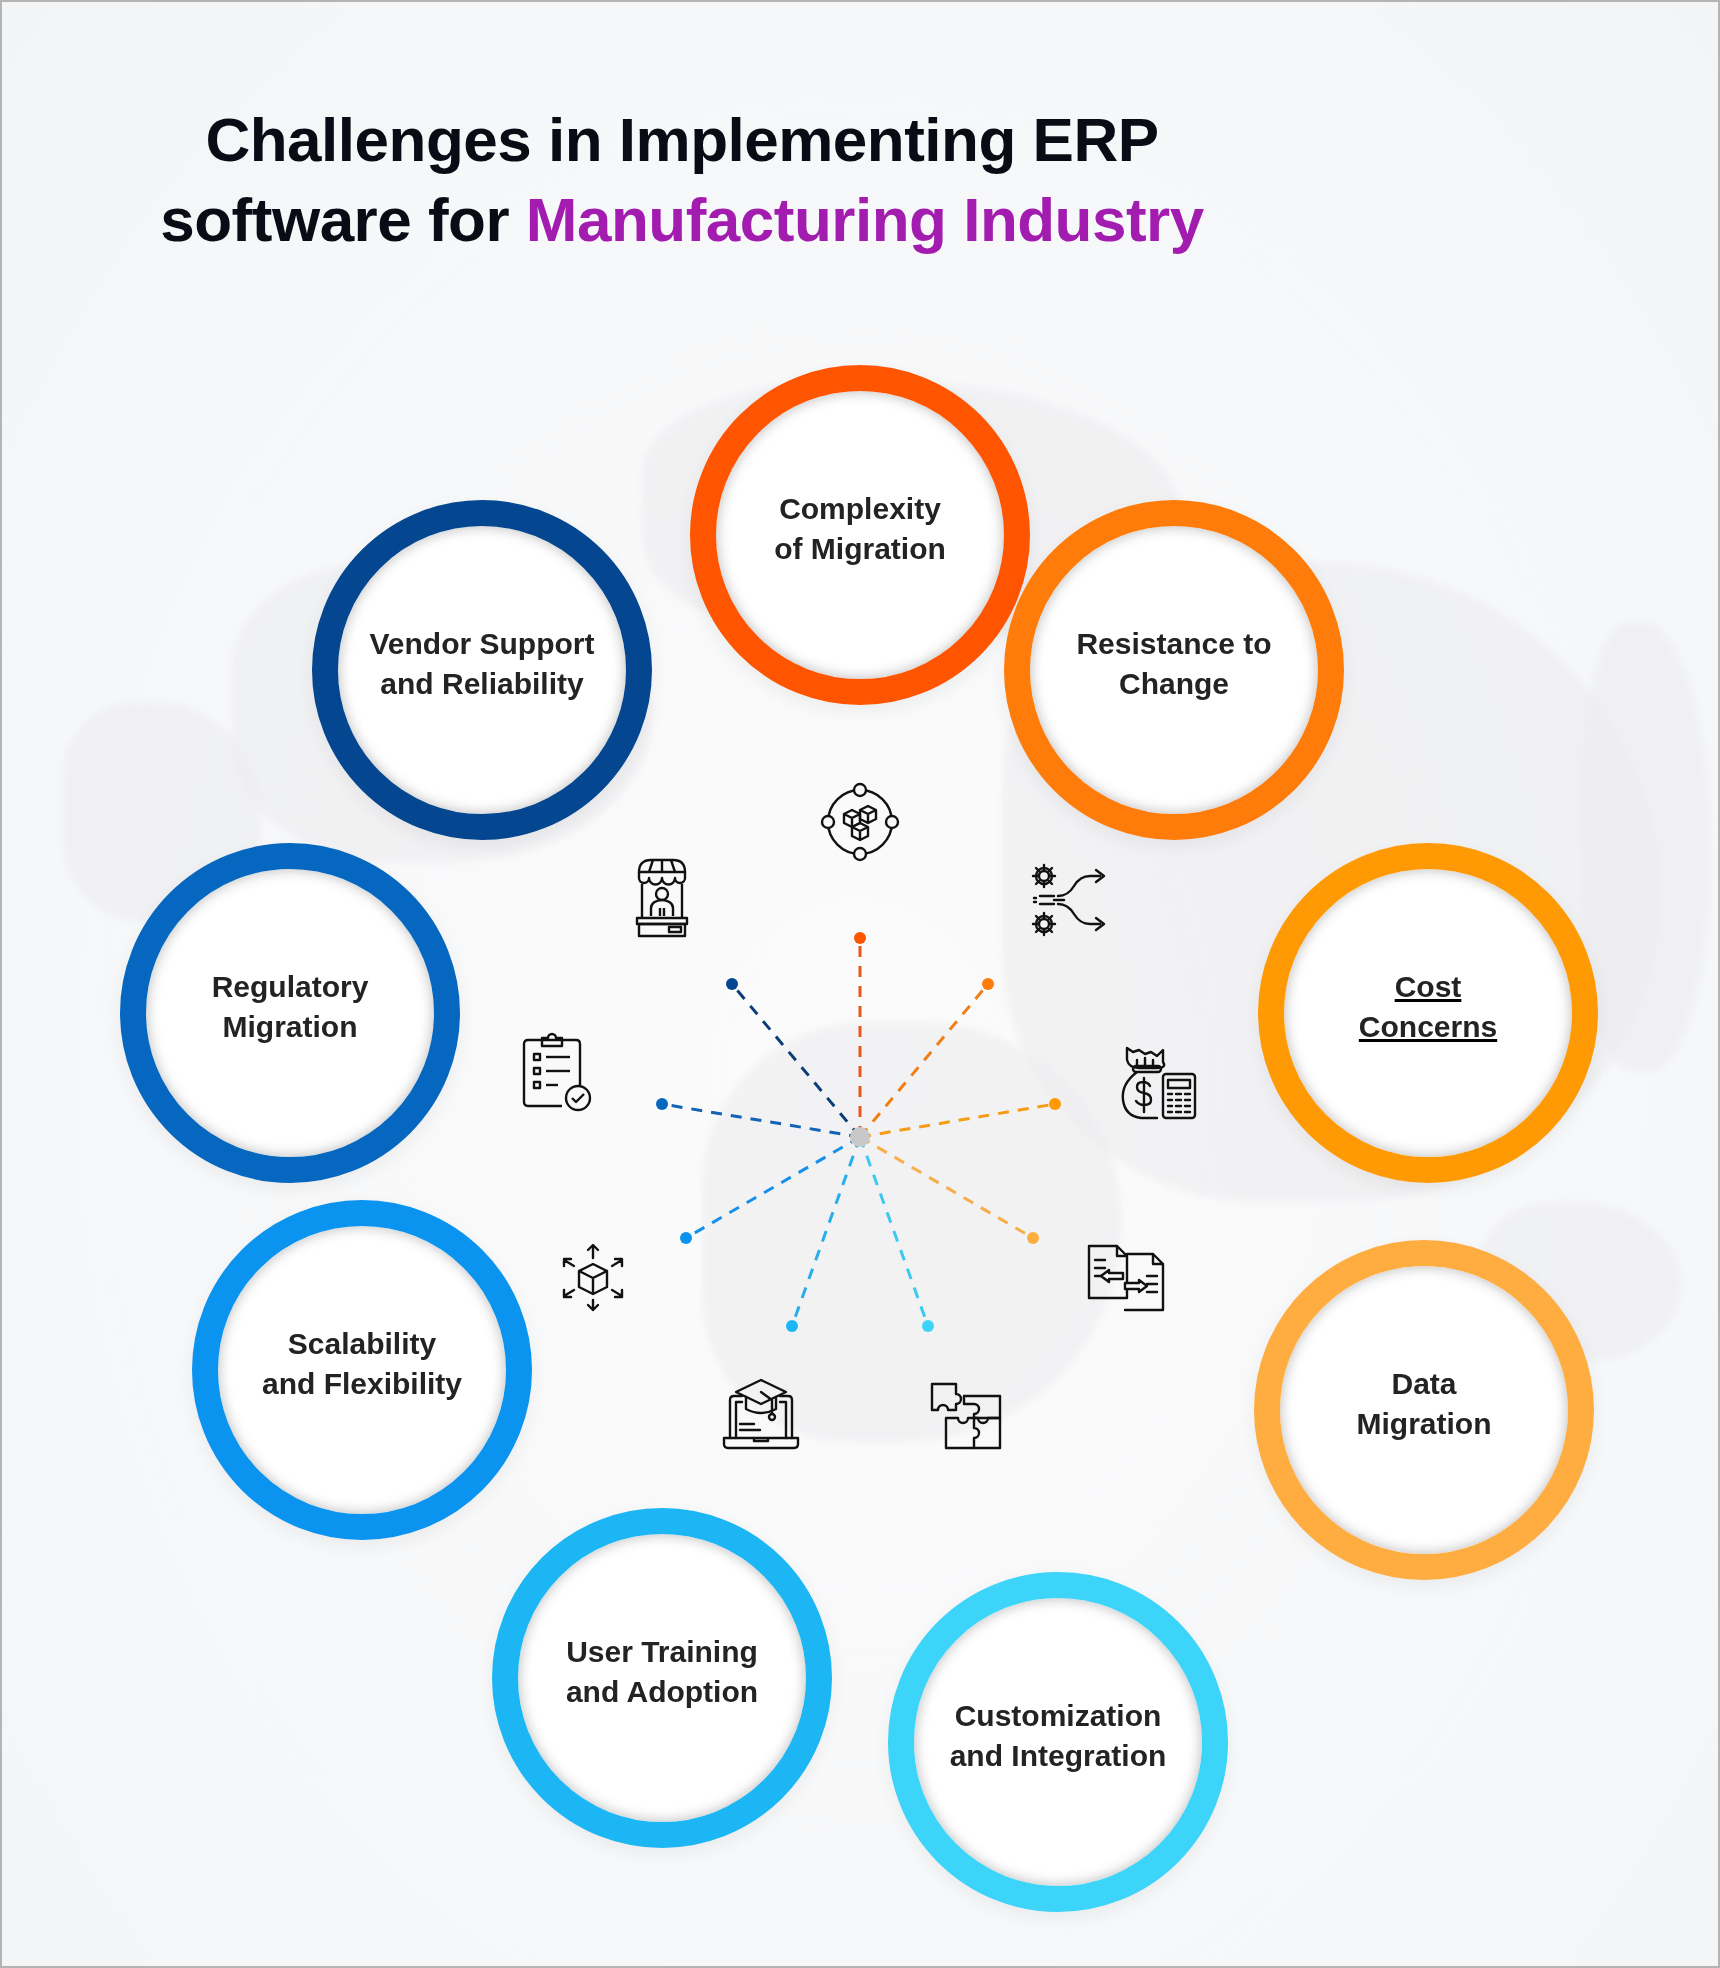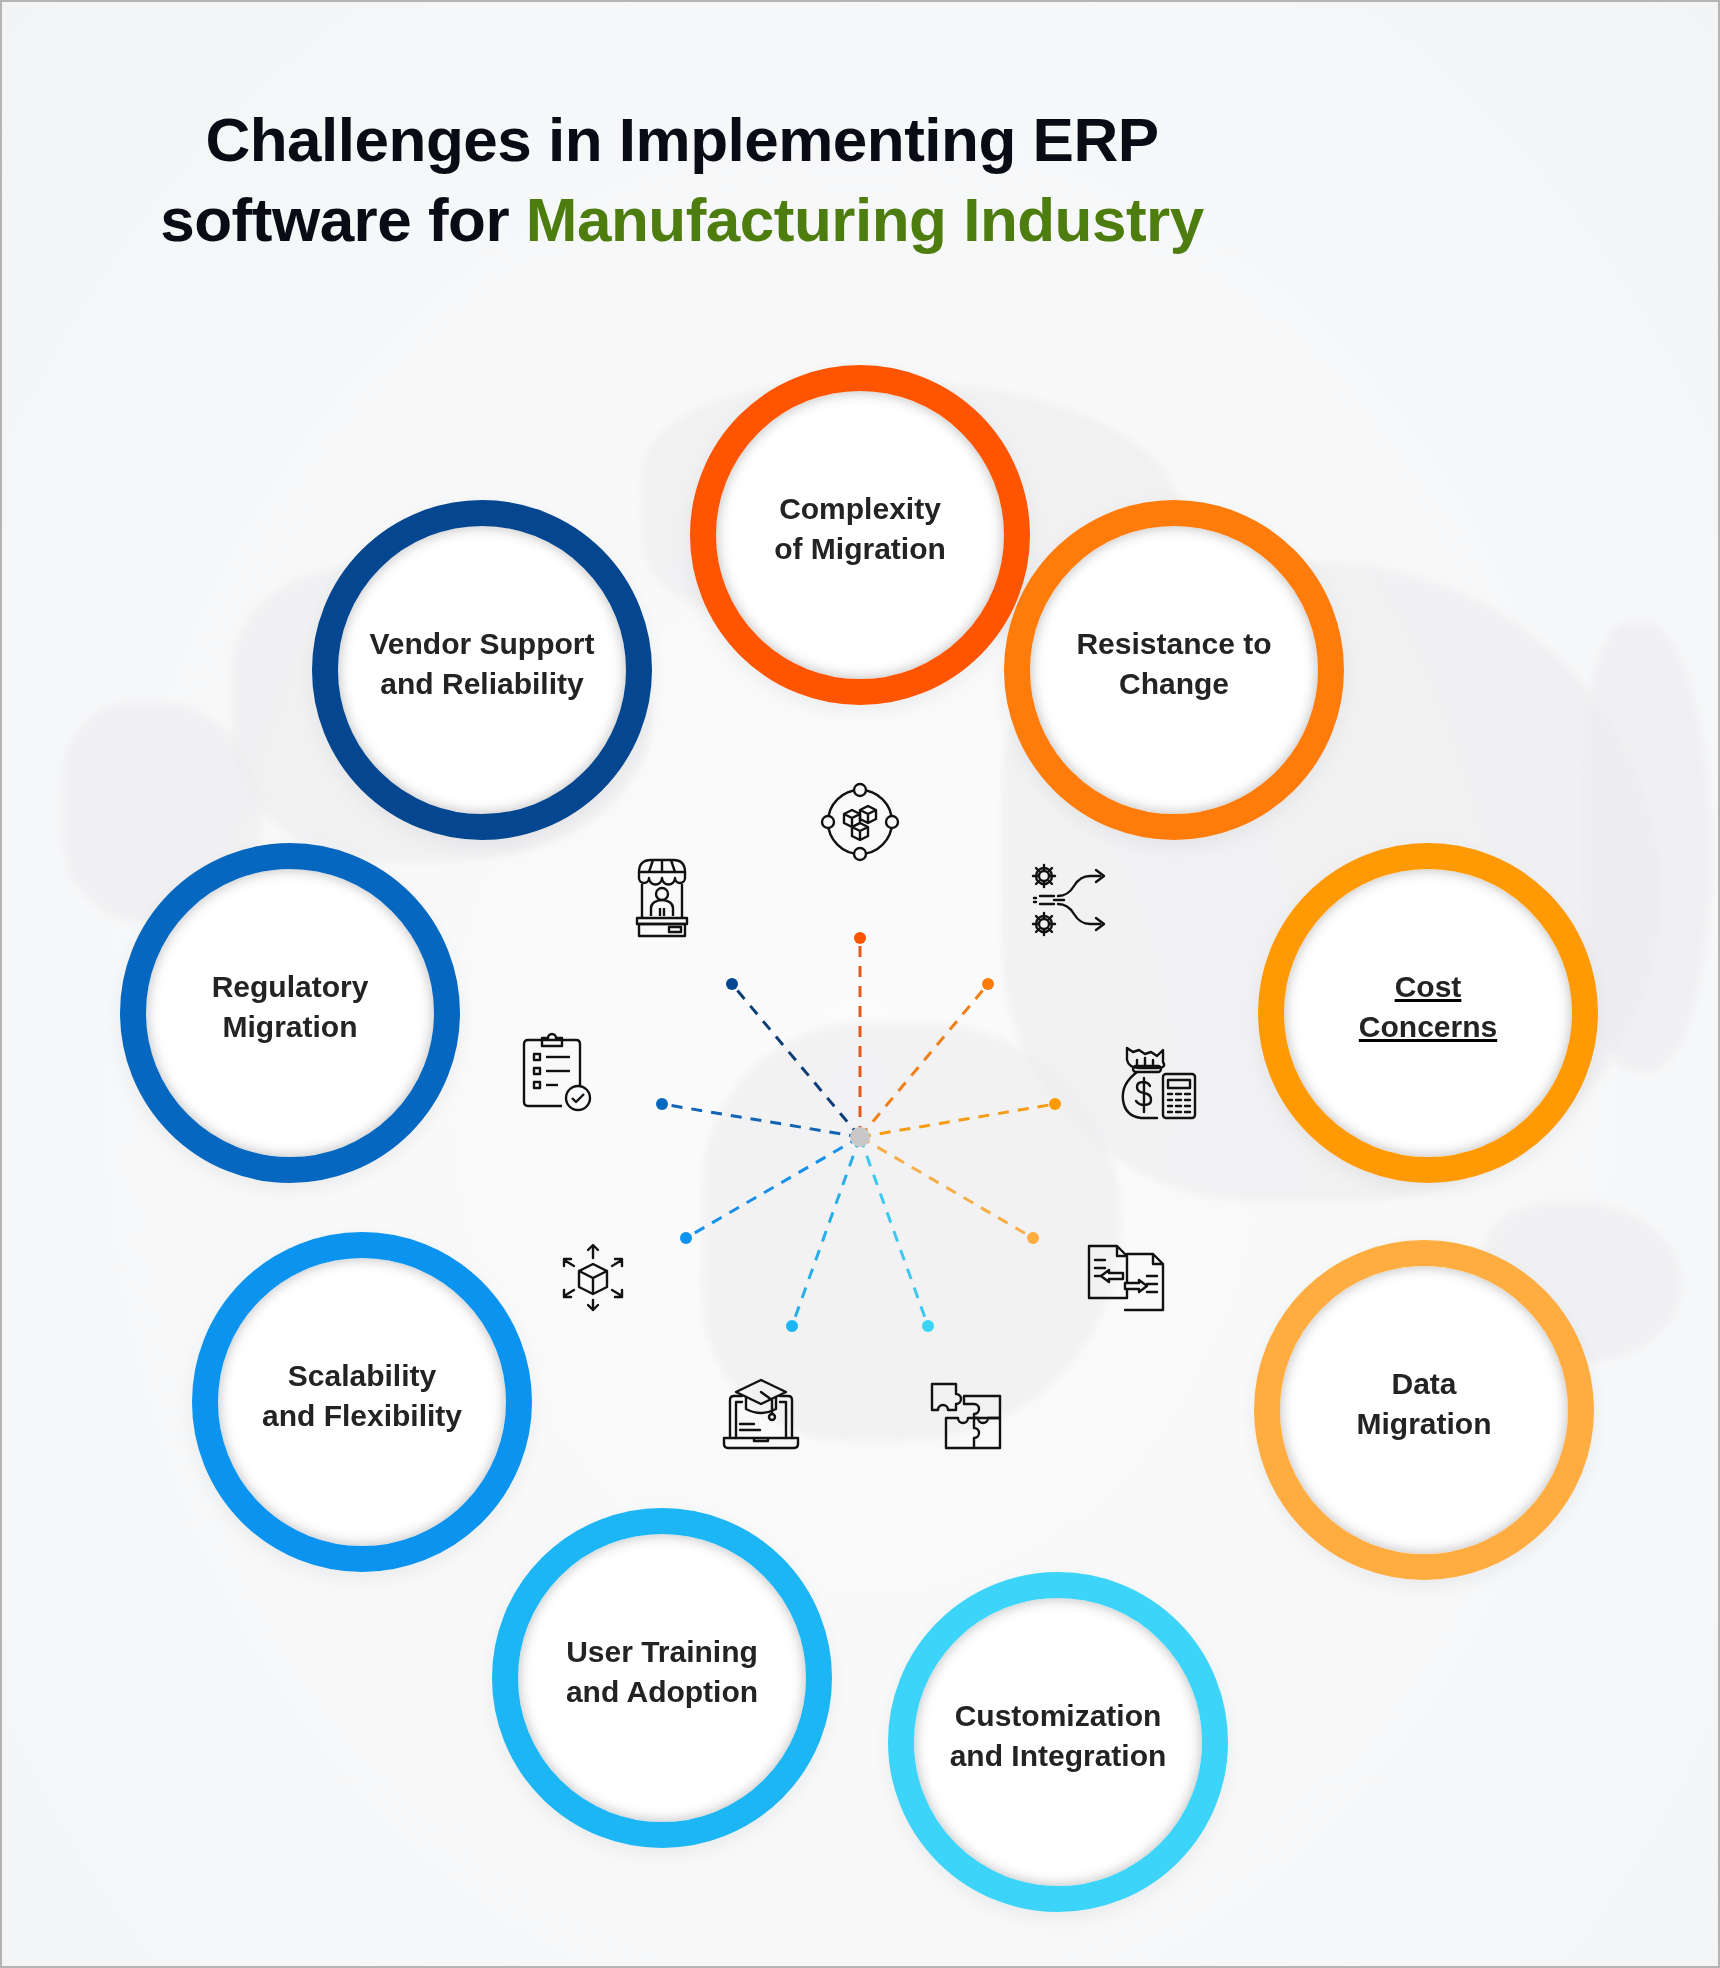--- a/index.html
+++ b/index.html
@@ -12,21 +12,21 @@
     position: absolute; left: 0; top: 0; width: 1716px; height: 1964px;
     border: 2px solid #b4b4b4;
     background: radial-gradient(ellipse at 50% 55%, #fbfbfc 0%, #f6f7f8 70%, #f3f4f5 100%);
   }
   .map-blob { position: absolute; background: #ececee; opacity: 0.55; filter: blur(3px); border-radius: 40% 60% 55% 45%; }
   .title {
     position: absolute; left: 0; width: 1364px; top: 100px;
     text-align: center; font-weight: bold; font-size: 62px; line-height: 80px;
     color: #0b0b16; letter-spacing: -0.5px;
   }
-  .title .accent { color: #4d7c0f; }
+  .title .accent { color: #a21caf; }
   .circle {
     position: absolute; width: 340px; height: 340px; border-radius: 50%;
     box-sizing: border-box; border: 26px solid #000; background: #fff;
     box-shadow: inset 0 0 14px rgba(0,0,0,0.28), 0 6px 18px rgba(0,0,0,0.06);
     display: flex; align-items: center; justify-content: center; text-align: center;
   }
   .circle .label {
     font-size: 30px; line-height: 40px; font-weight: bold; color: #232323;
     white-space: pre-line; max-width: 270px; margin-top: -12px;
   }
@@ -96,21 +96,21 @@
 Migration</span>
   </div>
 <div class="circle" style="left: 888px; top: 1572px; border-color: rgb(60, 212, 248);">
     <span class="label">Customization
 and Integration</span>
   </div>
 <div class="circle" style="left: 492px; top: 1508px; border-color: rgb(29, 182, 245);">
     <span class="label">User Training
 and Adoption</span>
   </div>
-<div class="circle" style="left: 192px; top: 1232px; border-color: rgb(10, 148, 240);">
+<div class="circle" style="left: 192px; top: 1200px; border-color: rgb(10, 148, 240);">
     <span class="label">Scalability
 and Flexibility</span>
   </div>
 <div class="circle" style="left: 120px; top: 843px; border-color: rgb(5, 103, 191);">
     <span class="label">Regulatory
 Migration</span>
   </div>
 <div class="circle" style="left: 312px; top: 500px; border-color: rgb(4, 70, 143); align-items: center;">
     <span class="label">Vendor Support
 and Reliability</span>

